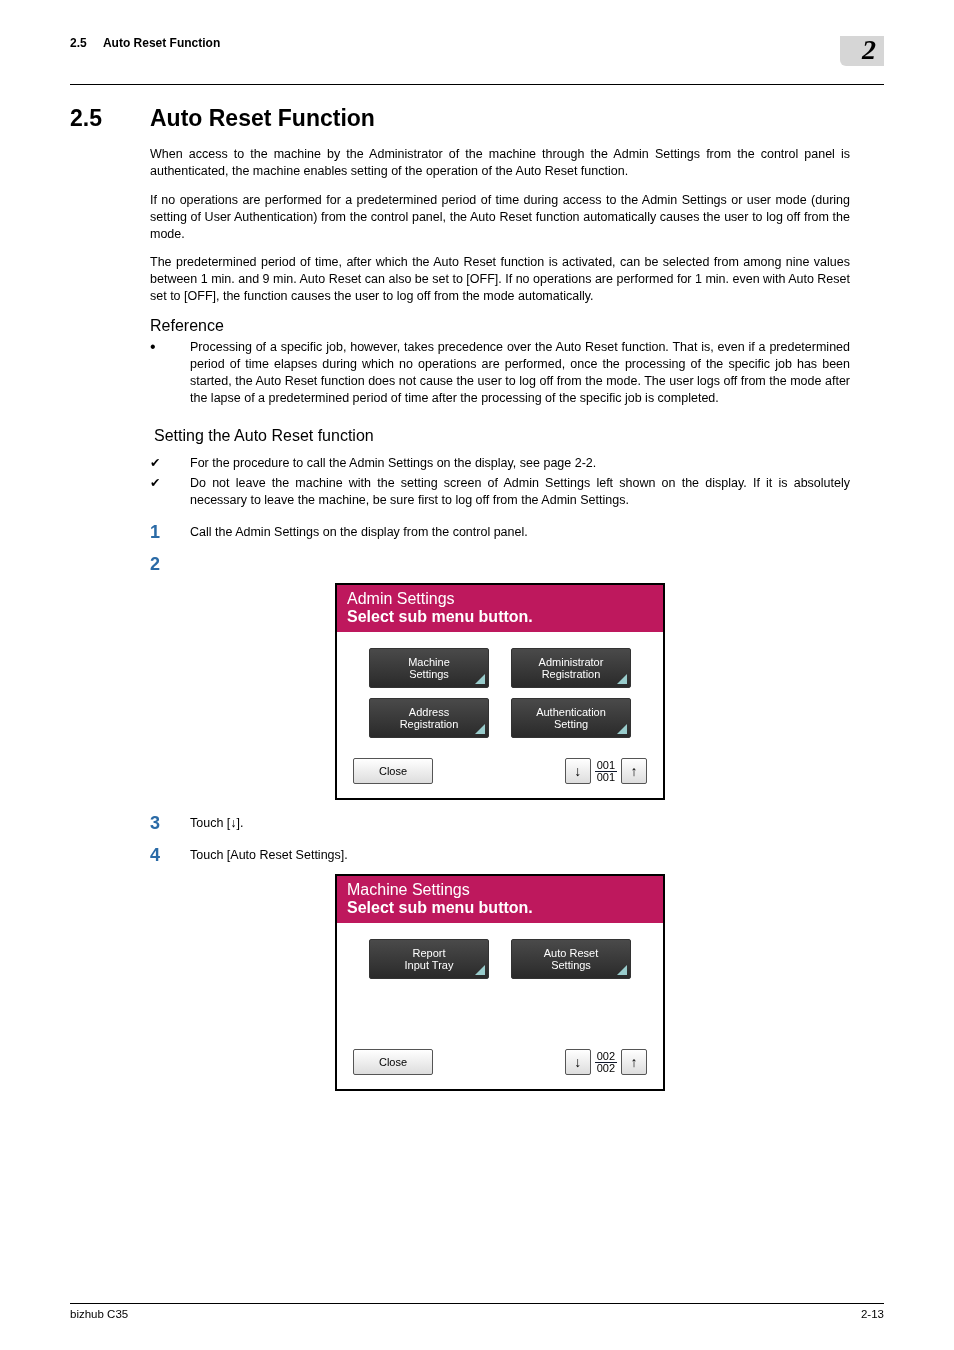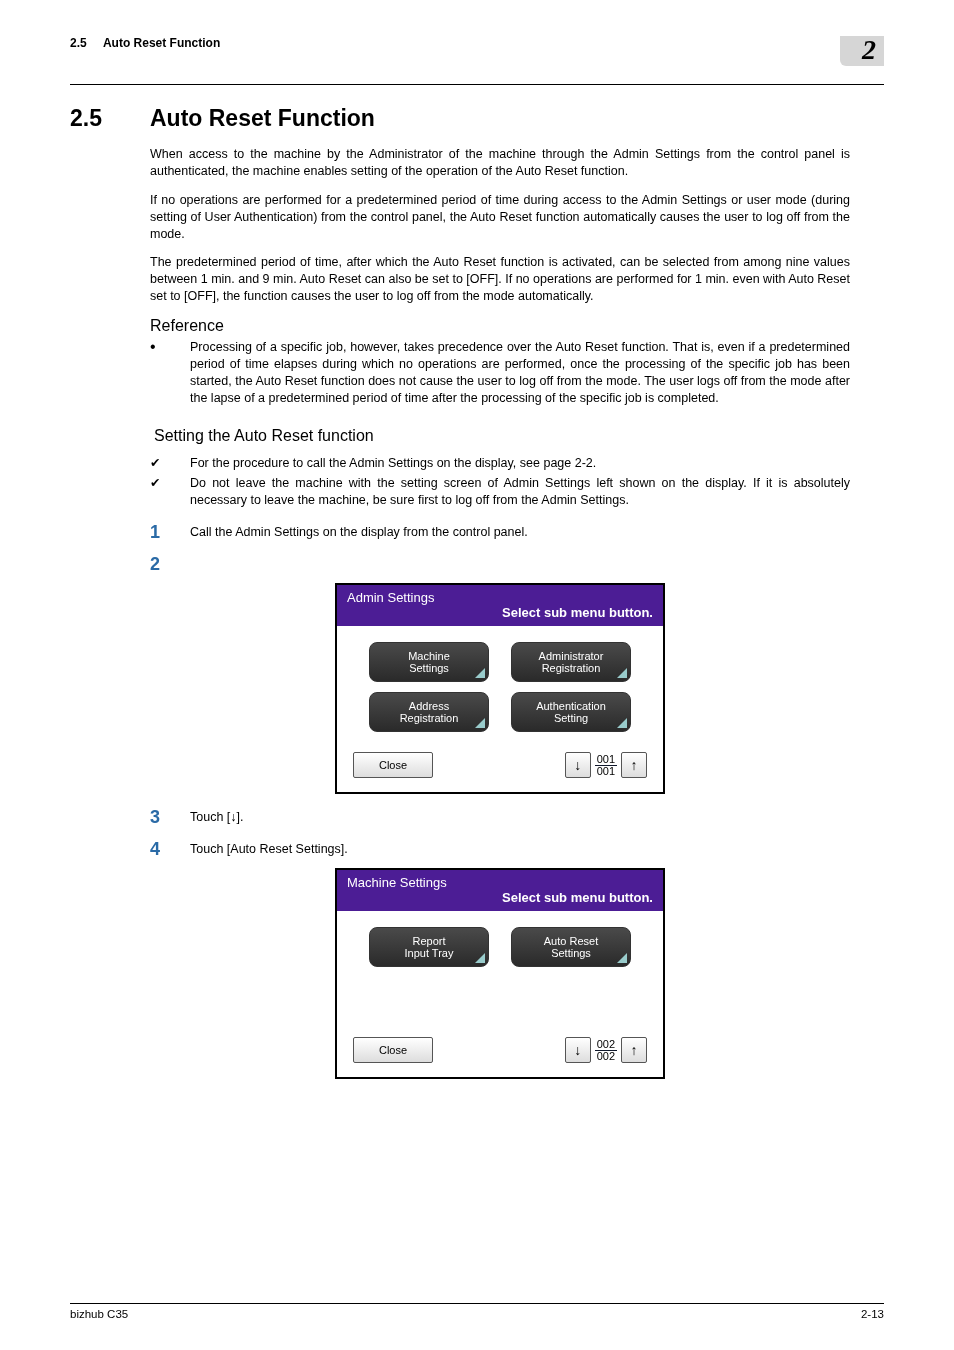--- a/index.html
+++ b/index.html
@@ -21,26 +21,26 @@
   .subhead { font-size: 16px; font-weight: normal; margin: 20px 0 10px 4px; }
   .check-row { display: flex; font-size: 12.5px; line-height: 1.35; margin-bottom: 4px; }
   .check-row .mark { width: 40px; flex-shrink: 0; }
   .check-row .txt { flex: 1; text-align: justify; }
   .step-row { display: flex; font-size: 12.5px; align-items: flex-start; margin-top: 14px; margin-bottom: 6px; }
   .step-num { width: 40px; font-size: 18px; font-weight: bold; color: #2a6aa6; line-height: 1; }
   .step-txt { flex: 1; padding-top: 2px; }
   .screen-wrap { display: flex; justify-content: center; margin: 10px 0 4px 0; }
 
   .screen { width: 330px; border: 2px solid #000; background: #fff; }
-  .screen-header { background: #4c1d95; color: #fff; padding: 5px 10px 6px 10px; font-size: 13px; }
+  .screen-header { background: #be185d; color: #fff; padding: 5px 10px 6px 10px; font-size: 16px; }
   .screen-header .line1 { font-weight: normal; }
-  .screen-header .line2 { font-weight: bold; text-align: right; }
+  .screen-header .line2 { font-weight: bold; }
   .screen-body { background: #fff; padding: 10px 6px 6px 6px; }
   .btn-area { display: flex; flex-wrap: wrap; justify-content: center; gap: 10px 22px; padding: 6px 8px 6px 8px; min-height: 110px; align-content: flex-start; }
-  .menu-btn { width: 120px; height: 40px; border: 1px solid #333; background: linear-gradient(#4a4a4a,#2a2a2a); color: #fff; font-size: 11px; display: flex; flex-direction: column; align-items: center; justify-content: center; position: relative; border-radius: 8px; }
+  .menu-btn { width: 120px; height: 40px; border: 1px solid #333; background: linear-gradient(#4a4a4a,#2a2a2a); color: #fff; font-size: 11px; display: flex; flex-direction: column; align-items: center; justify-content: center; position: relative; border-radius: 2px; }
   .menu-btn .corner { position: absolute; right: 3px; bottom: 3px; width: 10px; height: 10px; }
   .menu-btn .corner svg { display: block; }
   .screen-footer { display: flex; justify-content: space-between; align-items: center; padding: 6px 10px 8px 10px; }
   .close-btn { width: 80px; height: 26px; border: 1px solid #555; background: linear-gradient(#fff,#ddd); font-size: 11px; display: flex; align-items: center; justify-content: center; border-radius: 2px; }
   .pager { display: flex; align-items: center; gap: 4px; }
   .arrow-btn { width: 26px; height: 26px; border: 1px solid #555; background: linear-gradient(#fff,#ddd); display: flex; align-items: center; justify-content: center; font-size: 14px; border-radius: 2px; }
   .page-count { font-size: 11px; text-align: center; line-height: 1; }
   .page-count .top { border-bottom: 1px solid #0f172a; padding: 0 2px; }
   .page-count .bot { padding: 0 2px; }
 

